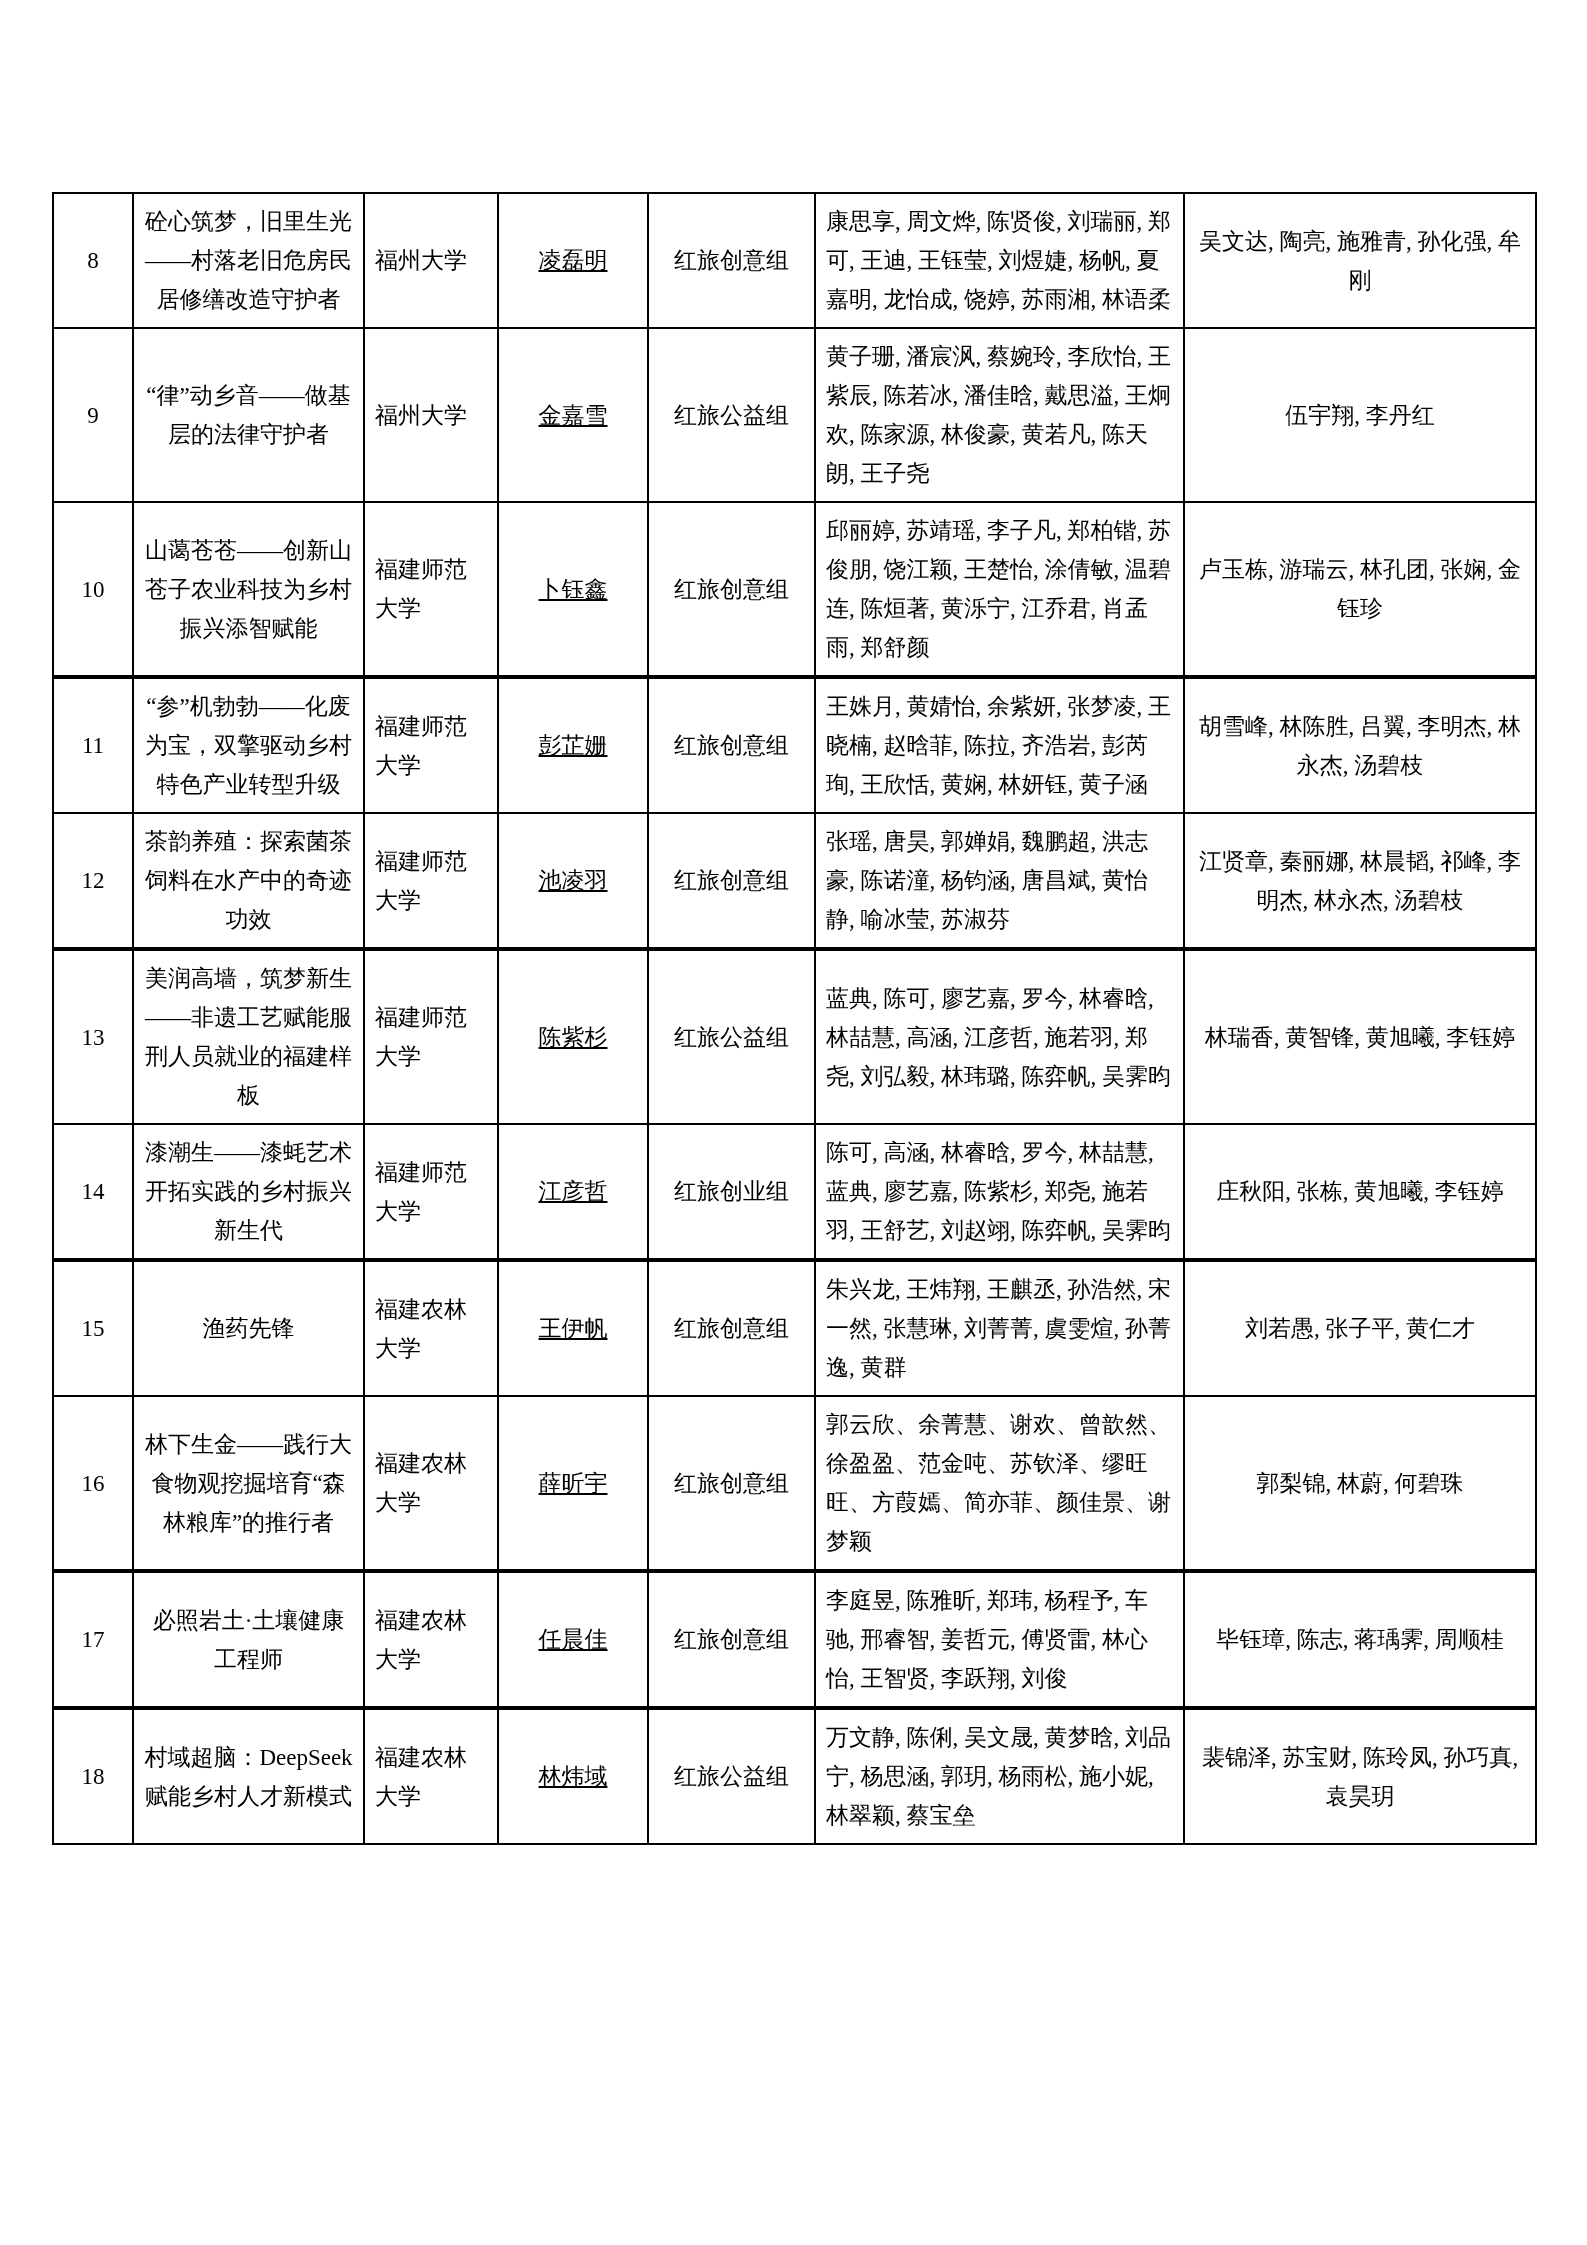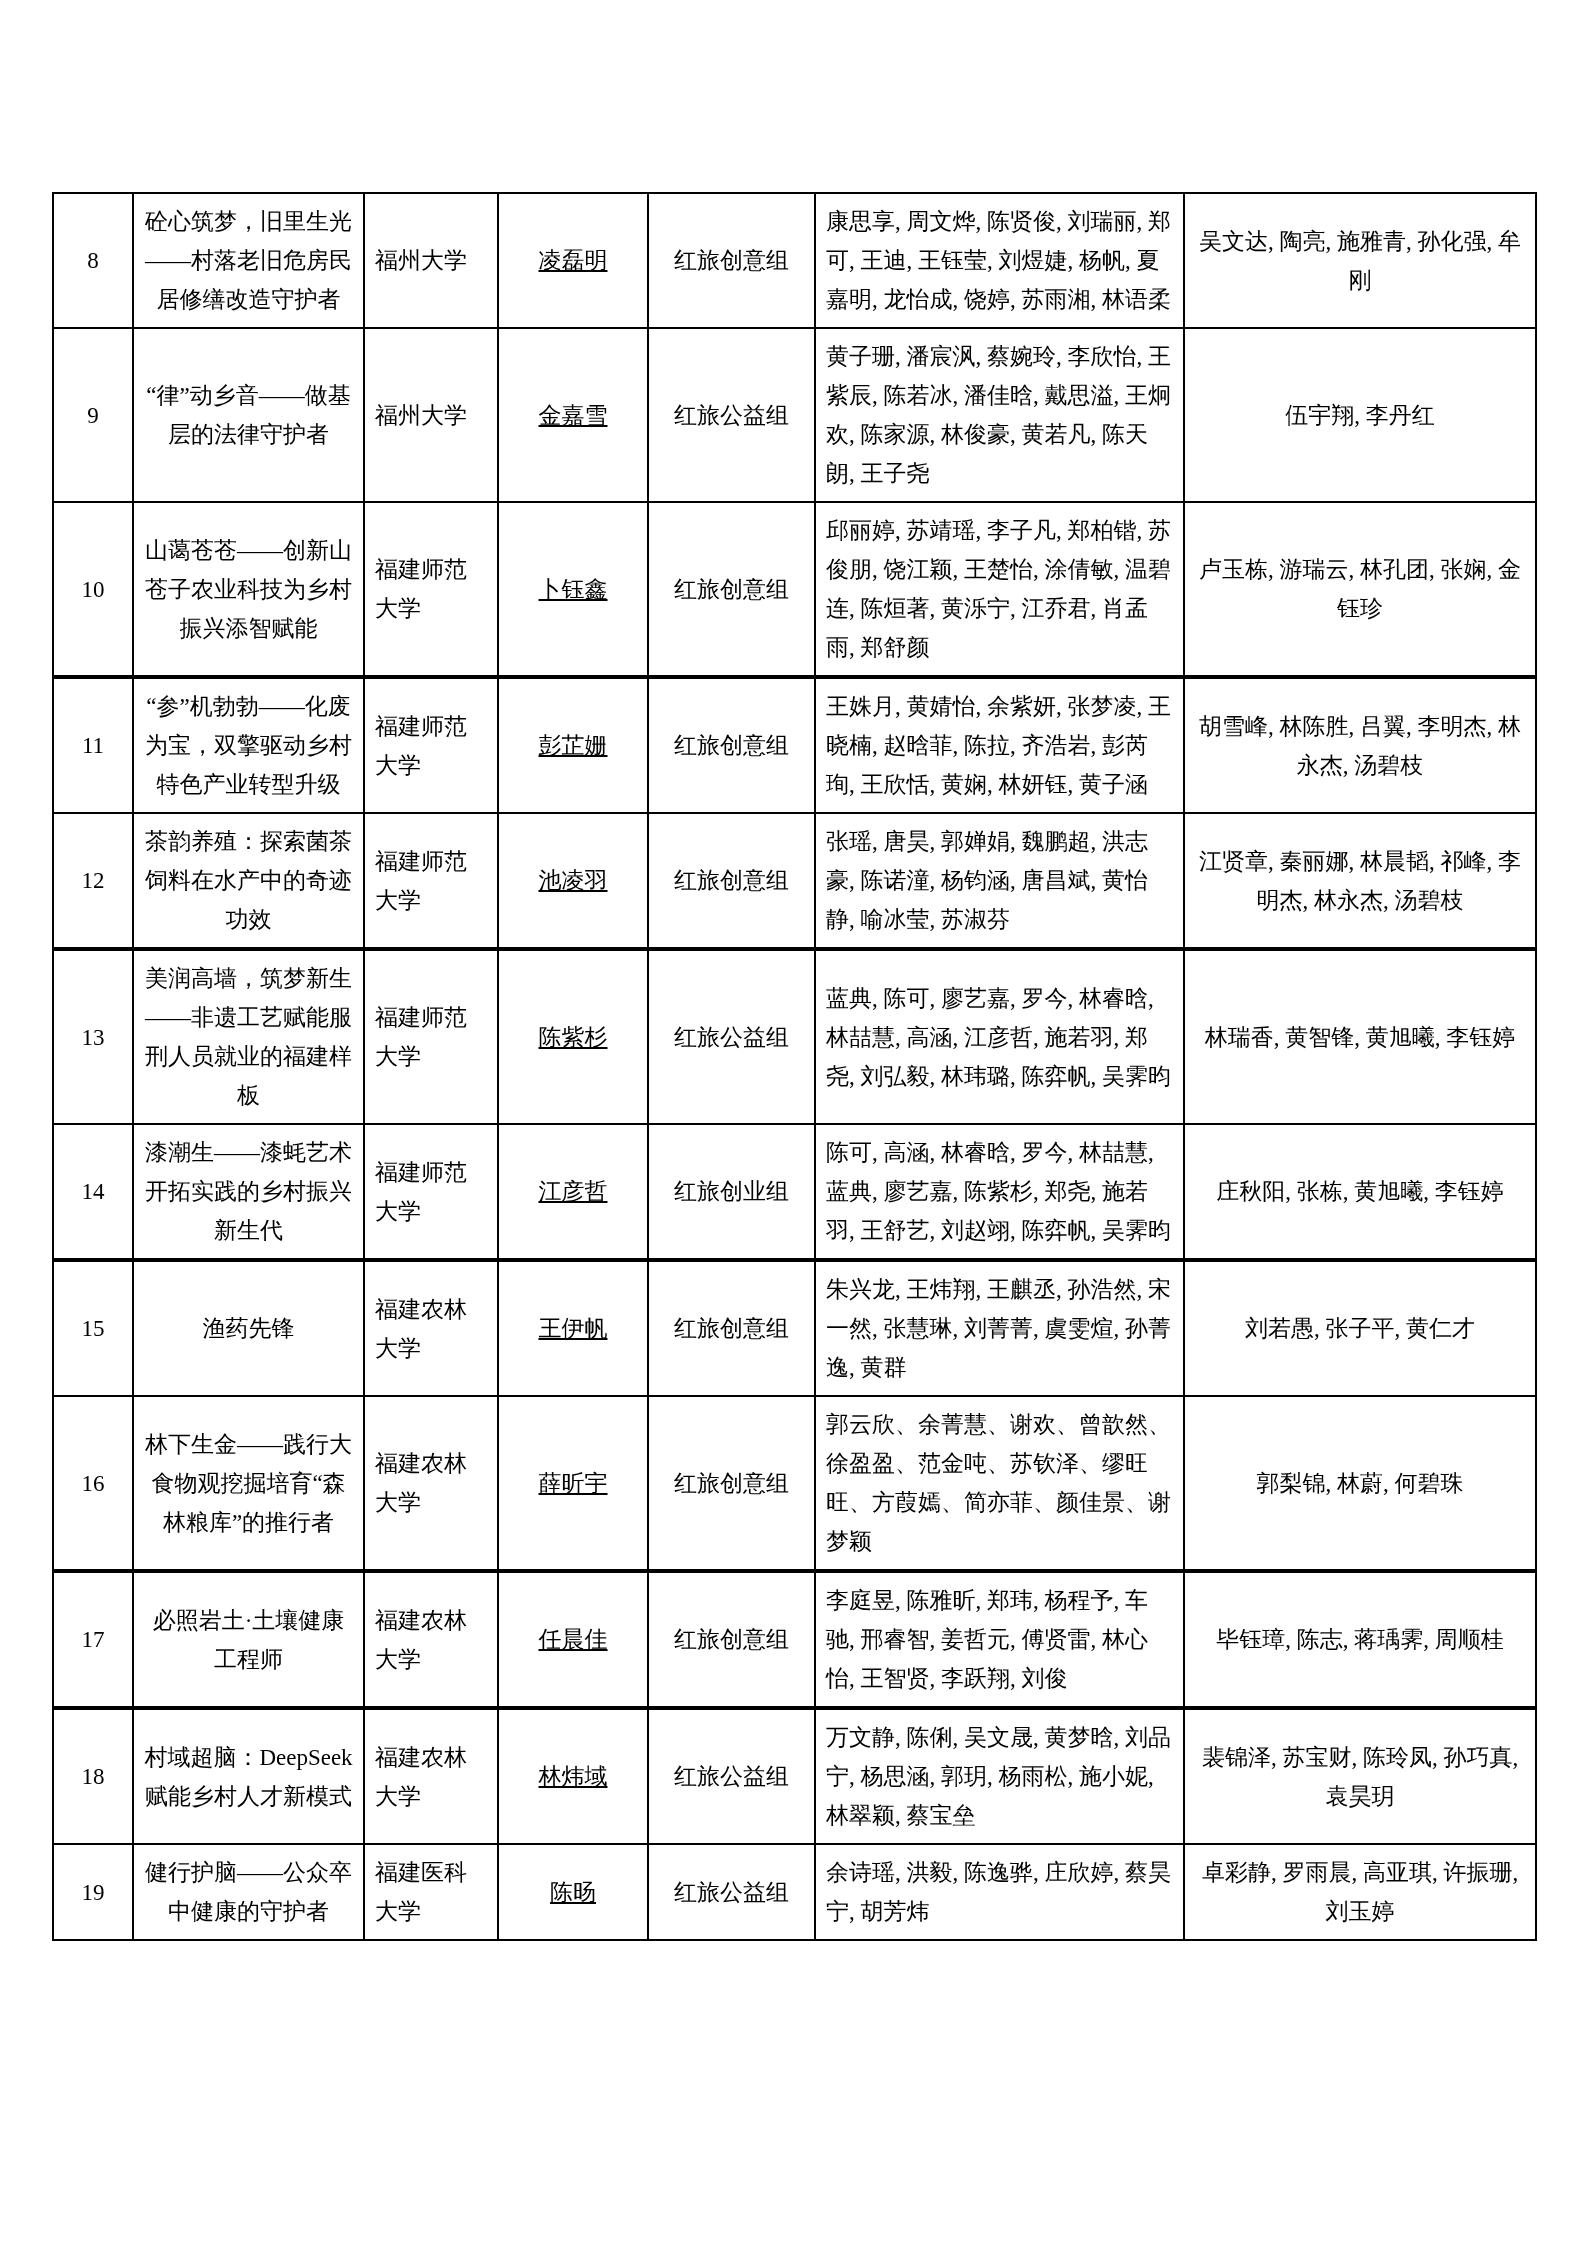--- a/index.html
+++ b/index.html
@@ -135,24 +135,15 @@
         </tr>
         <tr>
           <td class="c-num">18</td>
           <td class="c-proj">村域超脑：DeepSeek 赋能乡村人才新模式</td>
           <td class="c-univ">福建农林大学</td>
           <td class="c-lead">林炜域</td>
           <td class="c-group">红旅公益组</td>
           <td class="c-members">万文静, 陈俐, 吴文晟, 黄梦晗, 刘品宁, 杨思涵, 郭玥, 杨雨松, 施小妮, 林翠颖, 蔡宝垒</td>
           <td class="c-advisors">裴锦泽, 苏宝财, 陈玲凤, 孙巧真, 袁昊玥</td>
         </tr>
-        <tr>
-          <td class="c-num">19</td>
-          <td class="c-proj">健行护脑——公众卒中健康的守护者</td>
-          <td class="c-univ">福建医科大学</td>
-          <td class="c-lead">陈旸</td>
-          <td class="c-group">红旅公益组</td>
-          <td class="c-members">余诗瑶, 洪毅, 陈逸骅, 庄欣婷, 蔡昊宁, 胡芳炜</td>
-          <td class="c-advisors">卓彩静, 罗雨晨, 高亚琪, 许振珊, 刘玉婷</td>
-        </tr>
       </tbody>
   </table>
 </div>
 
 </body></html>

